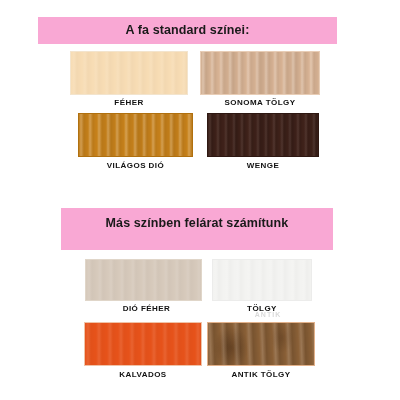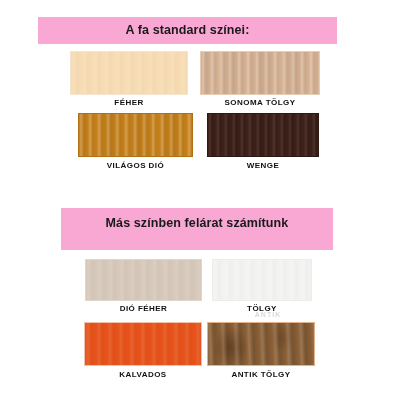--- a/index.html
+++ b/index.html
@@ -178,21 +178,21 @@
 
   <div class="swatch-cell" style="left:207px; top:113px; width:112px; height:56px;">
     <div class="swatch grain-strong" style="width:112px; height:44px; background:#41231b; border:1px solid #2e1812;"></div>
     <span class="swatch-label" style="top:49px;">WENGE</span>
   </div>
 
   <div class="banner" id="banner-2">
     <span class="banner-title">Más színben felárat számítunk</span>
   </div>
 
-  <div class="swatch-cell" style="left:85px; top:259px; width:117px; height:56px;">
+  <div class="swatch-cell" style="left:85px; top:259px; width:117px; height:56px;padding-left:6px;">
     <div class="swatch grain-soft" style="width:117px; height:42px; background:#d6c9bb; border:1px solid #e0d6c9;"></div>
     <span class="swatch-label" style="top:46px;">DIÓ FÉHER</span>
   </div>
 
   <div class="swatch-cell" style="left:212px; top:259px; width:100px; height:56px;">
     <div class="swatch grain-soft" style="width:100px; height:42px; background:#f3f3f1; border:1px solid #ececeb;"></div>
     <span class="swatch-label" style="top:46px;">TÖLGY</span>
   </div>
 
   <span id="ghost-artifact">ANTIK</span>

